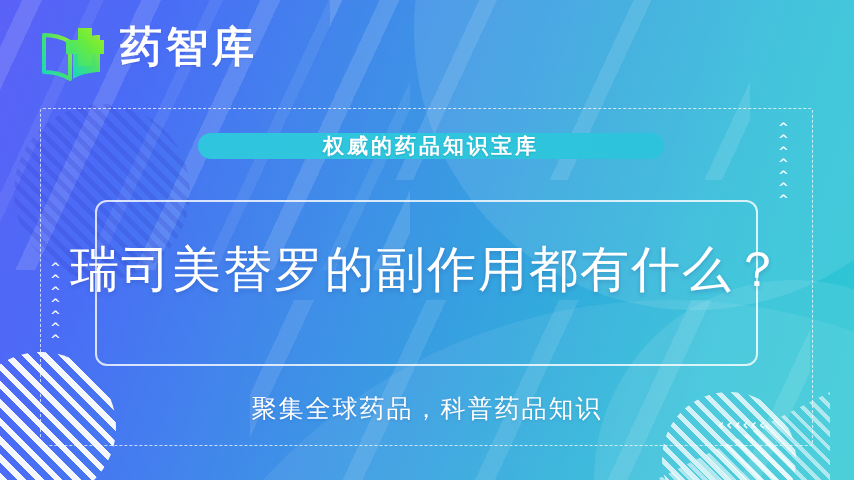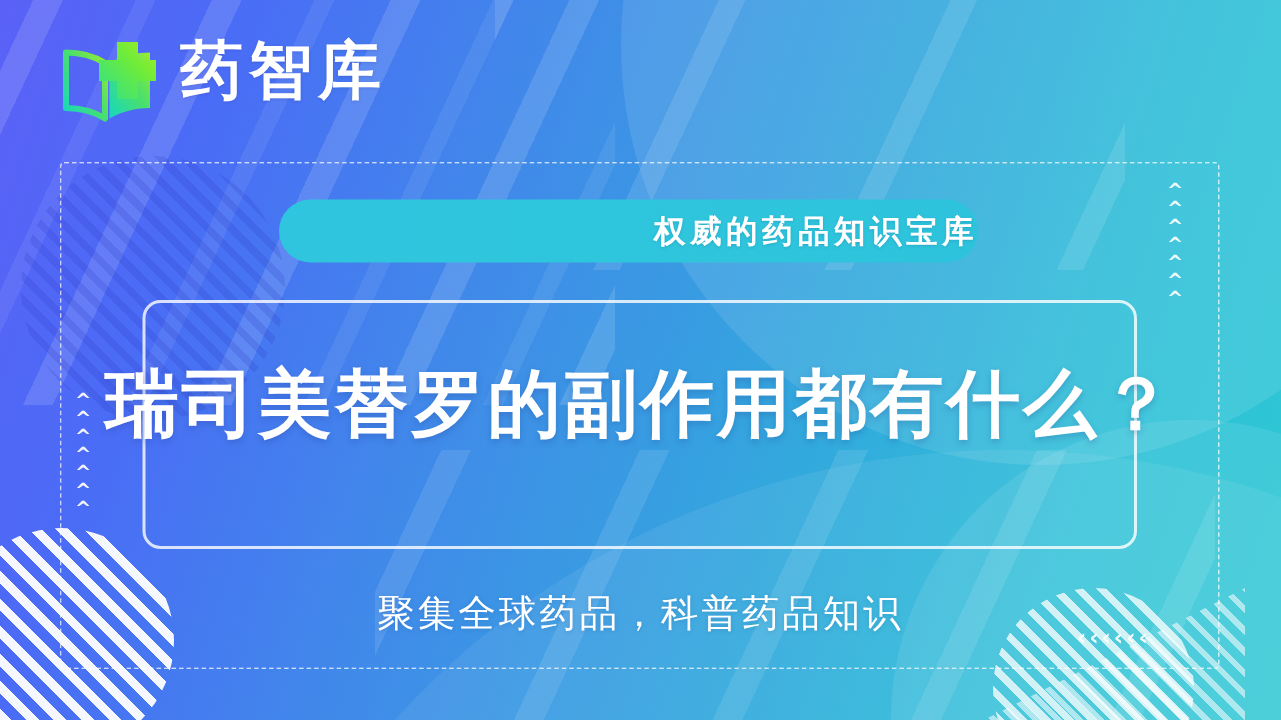--- a/index.html
+++ b/index.html
@@ -193,25 +193,25 @@
     font-weight:bold;
     letter-spacing:4px;
     line-height:1;
     text-shadow:0 1px 2px rgba(40,40,120,0.18);
     font-family:"DejaVu Sans","Liberation Sans", sans-serif;
   }
 
   
   .pill{
     position:absolute;
-    left:186px; top:133px;
-    width:466px; height:42px;
+    left:198px; top:133px;
+    width:466px; height:26px;
     border-radius:21px;
     background:linear-gradient(90deg,#2fc5de 0%, #2ec6dd 45%, #2ec3dc 100%);
-    display:flex; align-items:center; justify-content:flex-end;
+    display:flex; align-items:center; justify-content:center;
     z-index:5;
   }
   .pill-text{
     color:#ffffff;
     font-size:21px;
     font-weight:bold;
     letter-spacing:3px;
     font-family:"DejaVu Sans","Liberation Sans", sans-serif;
     text-shadow:0 1px 2px rgba(20,80,120,0.22);
   }
@@ -231,21 +231,21 @@
     position:absolute;
     left:0; top:243px;
     width:854px;
     text-align:center;
     z-index:7;
   }
   .headline-text{
     display:inline-block;
     color:#ffffff;
     font-size:49px;
-    font-weight:bold;
+    font-weight:normal;
     letter-spacing:2px;
     line-height:1.1;
     font-family:"DejaVu Sans","Liberation Sans", sans-serif;
     text-shadow:0 2px 4px rgba(30,60,140,0.25);
   }
 
   
   .tagline{
     position:absolute;
     left:0; top:392px;

